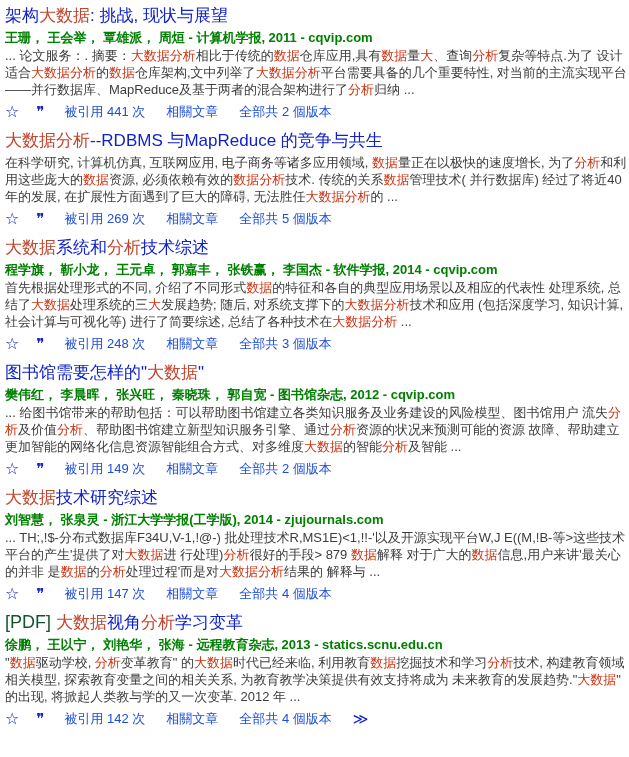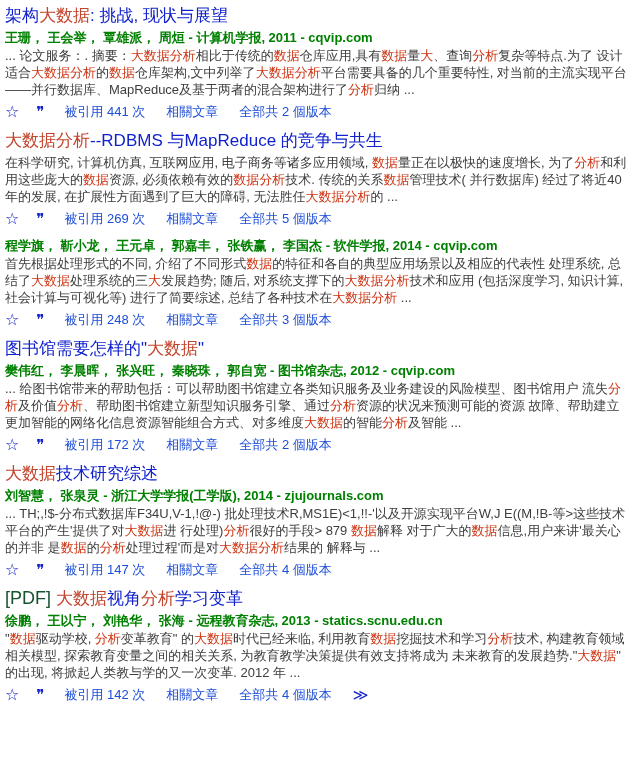--- a/index.html
+++ b/index.html
@@ -107,40 +107,41 @@
       <span class="icon star-ic">☆</span>
       <span class="icon cite-ic">❞</span>
       <a class="act cited-link">被引用 269 次</a>
       <a class="act related-link">相關文章</a>
       <a class="act versions-link">全部共 5 個版本</a>
 
     </div>
   </div>
 
   <div class="result">
+    <h3 class="title"><a class="title-link"><span class="hl">大数据</span><span class="plain">系统和</span><span class="hl">分析</span><span class="plain">技术综述</span></a></h3>
     <div class="authors">程学旗， 靳小龙， 王元卓， 郭嘉丰， 张铁赢， 李国杰 - 软件学报, 2014 - cqvip.com</div>
     <div class="snippet"><span class="plain">首先根据处理形式的不同, 介绍了不同形式</span><span class="hl">数据</span><span class="plain">的特征和各自的典型应用场景以及相应的代表性 处理系统, 总结了</span><span class="hl">大数据</span><span class="plain">处理系统的三</span><span class="hl">大</span><span class="plain">发展趋势; 随后, 对系统支撑下的</span><span class="hl">大数据分析</span><span class="plain">技术和应用 (包括深度学习, 知识计算, 社会计算与可视化等) 进行了简要综述, 总结了各种技术在</span><span class="hl">大数据分析</span><span class="plain"> ...</span></div>
     <div class="actions">
       <span class="icon star-ic">☆</span>
       <span class="icon cite-ic">❞</span>
       <a class="act cited-link">被引用 248 次</a>
       <a class="act related-link">相關文章</a>
       <a class="act versions-link">全部共 3 個版本</a>
 
     </div>
   </div>
 
   <div class="result">
     <h3 class="title"><a class="title-link"><span class="plain">图书馆需要怎样的"</span><span class="hl">大数据</span><span class="plain">"</span></a></h3>
     <div class="authors">樊伟红， 李晨晖， 张兴旺， 秦晓珠， 郭自宽 - 图书馆杂志, 2012 - cqvip.com</div>
     <div class="snippet"><span class="plain">... 给图书馆带来的帮助包括：可以帮助图书馆建立各类知识服务及业务建设的风险模型、图书馆用户 流失</span><span class="hl">分析</span><span class="plain">及价值</span><span class="hl">分析</span><span class="plain">、帮助图书馆建立新型知识服务引擎、通过</span><span class="hl">分析</span><span class="plain">资源的状况来预测可能的资源 故障、帮助建立更加智能的网络化信息资源智能组合方式、对多维度</span><span class="hl">大数据</span><span class="plain">的智能</span><span class="hl">分析</span><span class="plain">及智能 ...</span></div>
     <div class="actions">
       <span class="icon star-ic">☆</span>
       <span class="icon cite-ic">❞</span>
-      <a class="act cited-link">被引用 172 次</a>
+      <a class="act cited-link">被引用 149 次</a>
       <a class="act related-link">相關文章</a>
       <a class="act versions-link">全部共 2 個版本</a>
 
     </div>
   </div>
 
   <div class="result">
     <h3 class="title"><a class="title-link"><span class="hl">大数据</span><span class="plain">技术研究综述</span></a></h3>
     <div class="authors">刘智慧， 张泉灵 - 浙江大学学报(工学版), 2014 - zjujournals.com</div>
     <div class="snippet"><span class="plain">... TH;,!$-分布式数据库F34U,V-1,!@-) 批处理技术R,MS1E)&lt;1,!!-'以及开源实现平台W,J E((M,!B-等&gt;这些技术平台的产生'提供了对</span><span class="hl">大数据</span><span class="plain">进 行处理)</span><span class="hl">分析</span><span class="plain">很好的手段&gt; 879 </span><span class="hl">数据</span><span class="plain">解释 对于广大的</span><span class="hl">数据</span><span class="plain">信息,用户来讲'最关心的并非 是</span><span class="hl">数据</span><span class="plain">的</span><span class="hl">分析</span><span class="plain">处理过程'而是对</span><span class="hl">大数据分析</span><span class="plain">结果的 解释与 ...</span></div>

